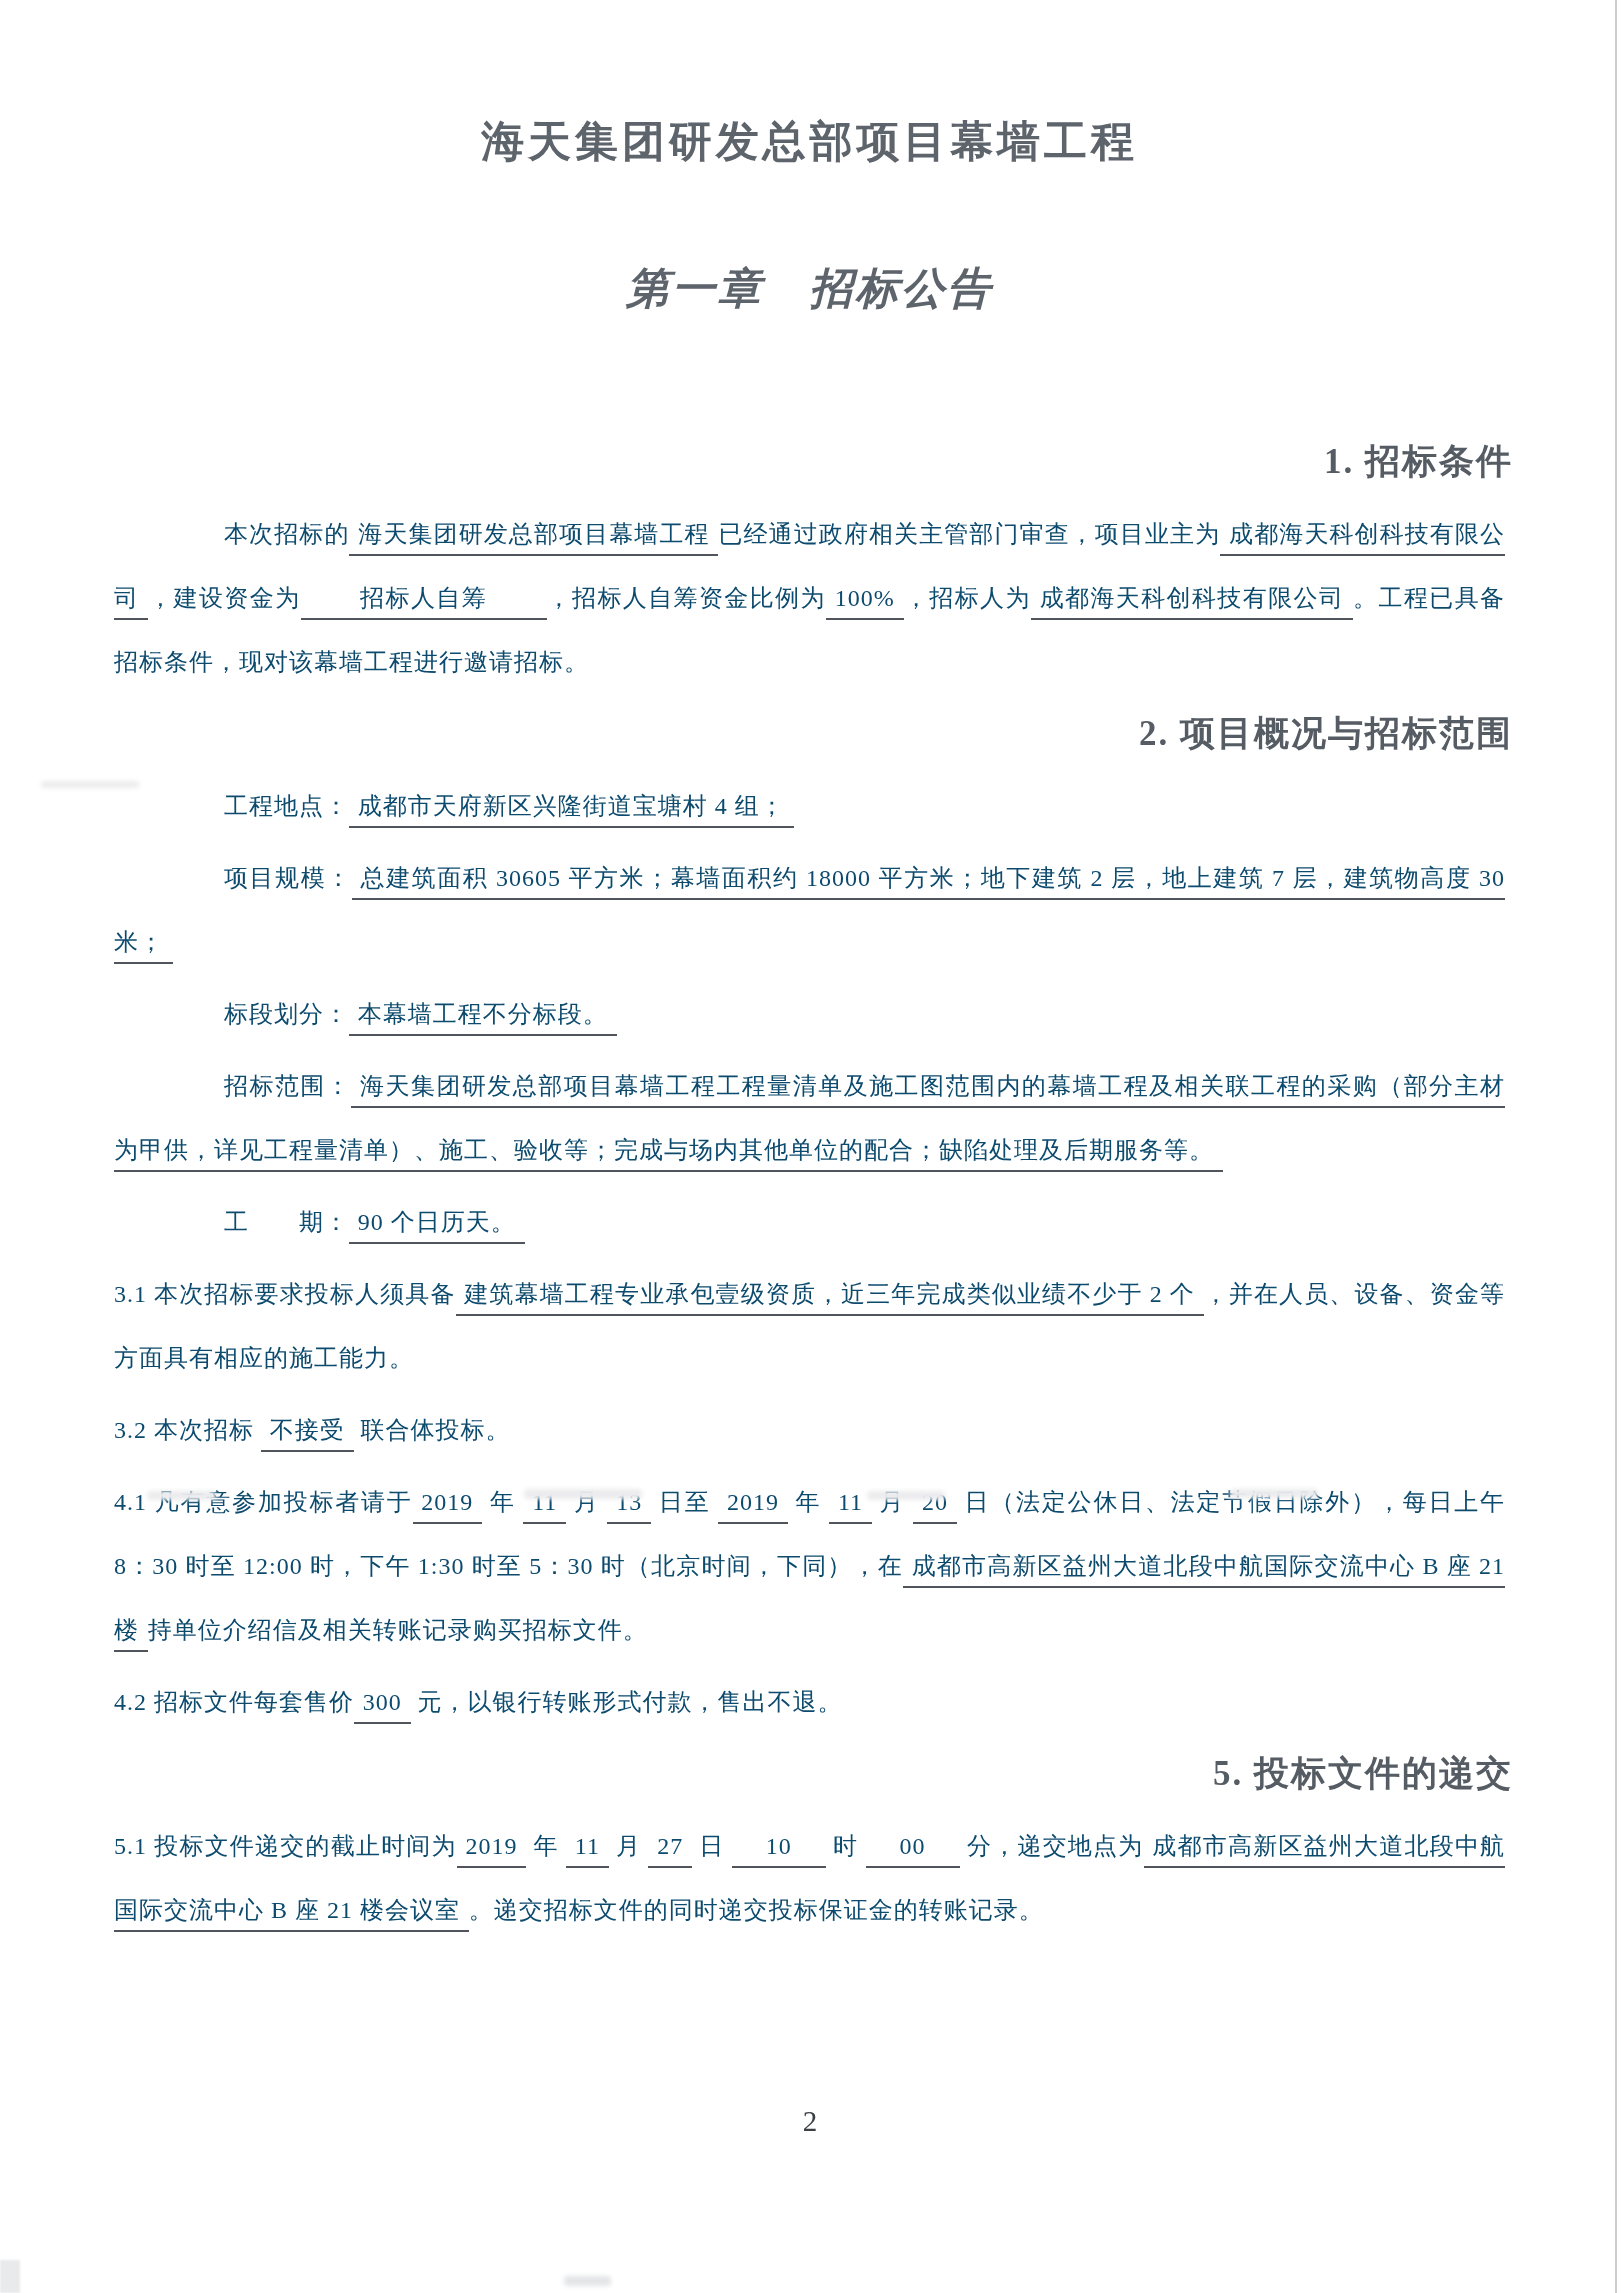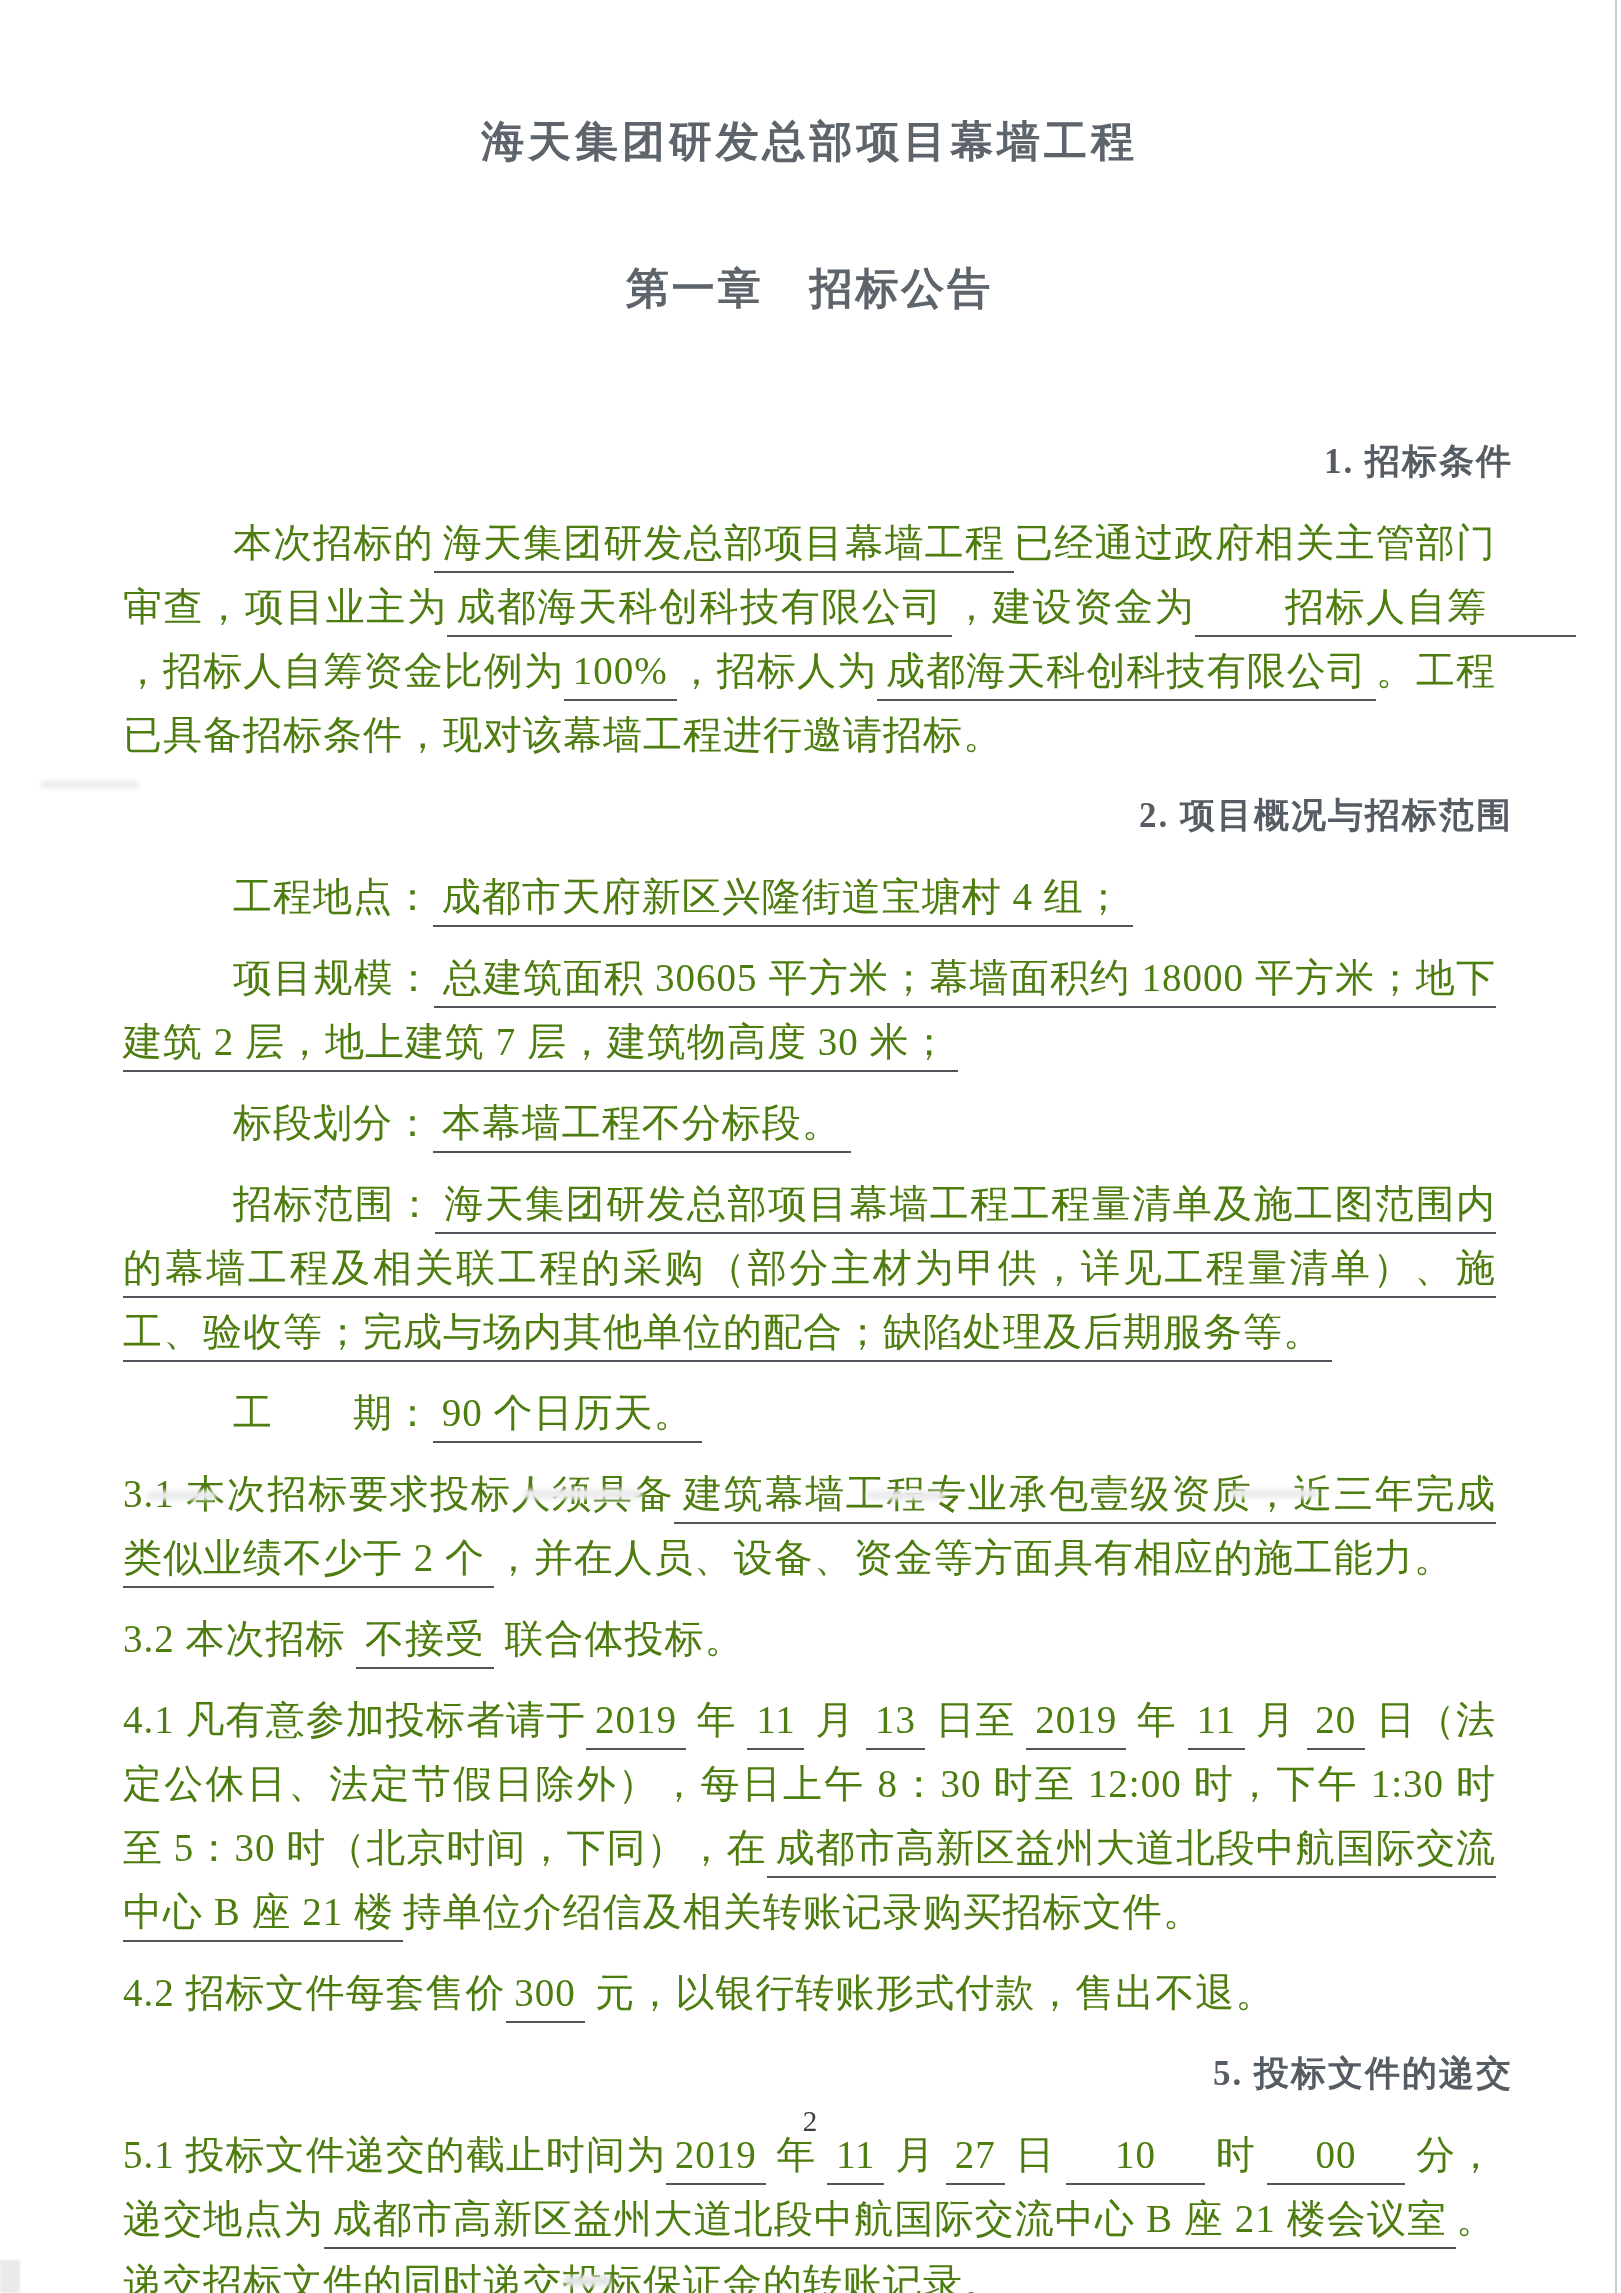--- a/index.html
+++ b/index.html
@@ -31,37 +31,38 @@
     margin: 0;
   }
   .chapter-title {
     font-size: 43px;
     line-height: 51px;
     font-weight: bold;
     text-align: center;
     color: #5e646b;
     letter-spacing: 2.9px;
     margin: 96px 0 116px 0;
+    font-style: italic;
   }
   .sec-heading {
     font-size: 35px;
     line-height: 64px;
     font-weight: bold;
     color: #565c63;
     letter-spacing: 2px;
     margin: 3.9px 0 2px 0;
     text-align: right;
   }
   p.para {
-    font-size: 39px;
+    font-size: 24px;
     line-height: 64px;
-    margin: 17px;
+    margin: 8px;
     text-align: justify;
     letter-spacing: 1px;
-    color: #4d7c0f;
+    color: #0c4a6e;
   }
   p.indent { text-indent: 110px; }
   .u {
     border-bottom: 2px solid #50555c;
     padding: 0 8.8px 6.9px 8.8px;
   }
   .page-footer {
     position: absolute;
     top: 2105px;
     left: 0;

